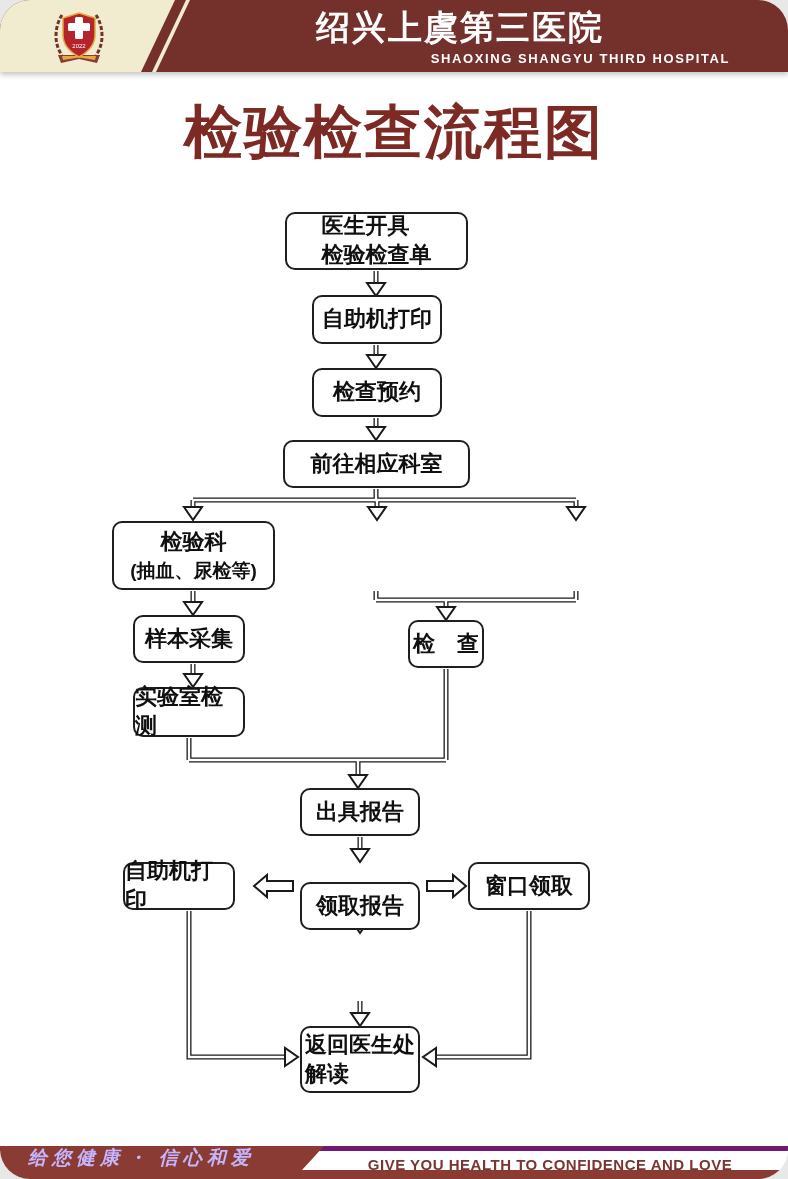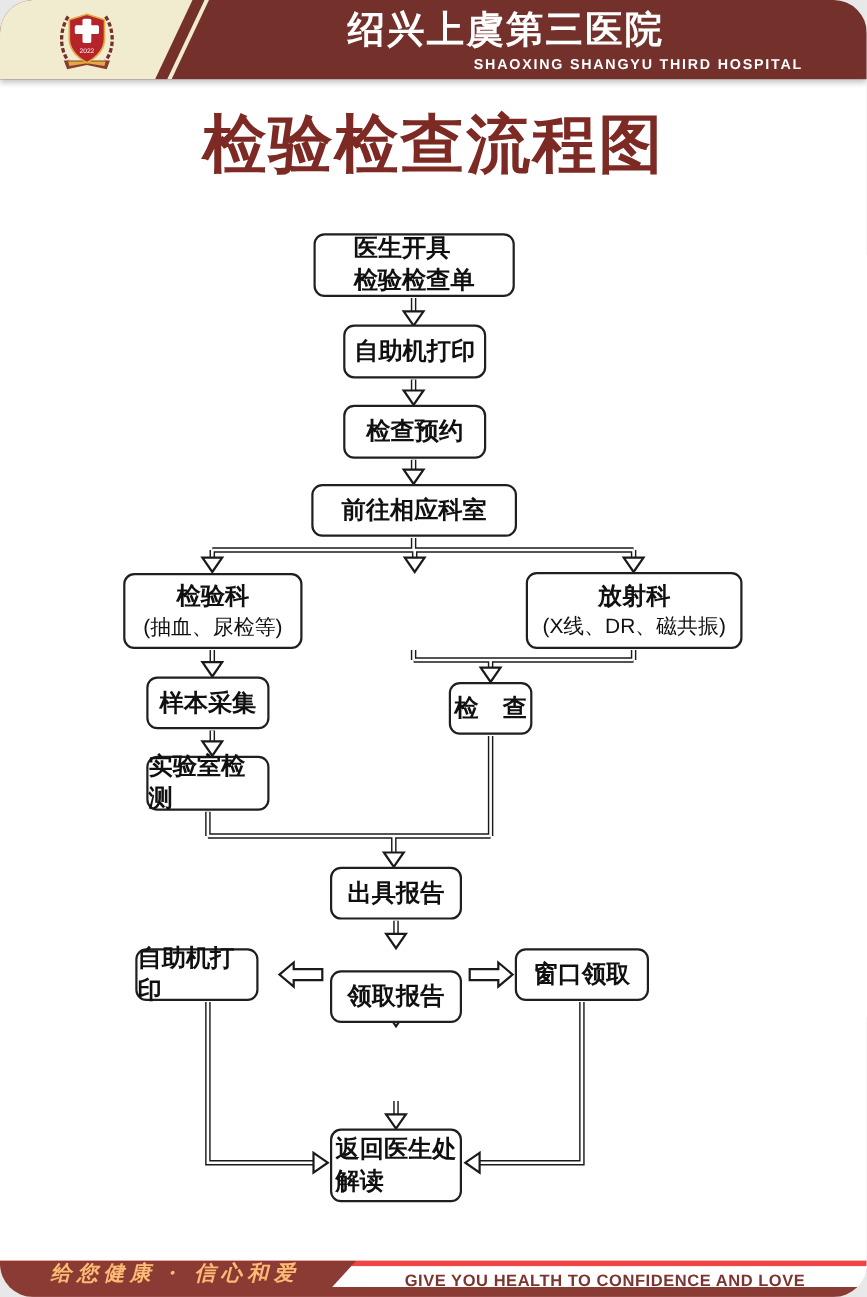--- a/index.html
+++ b/index.html
@@ -26,36 +26,36 @@
   
   .flow{position:absolute;left:0;top:0;width:788px;height:1179px;}
   .connectors{position:absolute;left:0;top:0;}
   .node{
     position:absolute;box-sizing:border-box;background:#ffffff;
     border:2.2px solid #1f1f1f;border-radius:10px;
     display:flex;flex-direction:column;align-items:center;justify-content:center;
     text-align:left;white-space:pre-line;color:#101010;
     font-size:22px;font-weight:600;line-height:1.3;
   }
-  .node .sub{font-size:19px;font-weight:400;line-height:1.25;margin-top:2px;}
+  .node .sub{font-size:19px;font-weight:700;line-height:1.25;margin-top:2px;}
   .c-outer{fill:none;stroke:#1a1a1a;stroke-width:5;}
   .c-inner{fill:none;stroke:#ffffff;stroke-width:2.4;}
   .head{fill:#ffffff;stroke:#1a1a1a;stroke-width:2;}
   .block-arrow{fill:#ffffff;stroke:#1a1a1a;stroke-width:2;}
   
   .footer{position:absolute;left:0;top:1146px;width:788px;height:33px;}
   .footer-band{position:absolute;left:0;top:0;width:788px;height:24px;background:#ffffff;
-      border-top:5px solid #ef4444;box-sizing:border-box;}
+      border-top:5px solid #701a75;box-sizing:border-box;}
   .footer-en{position:absolute;left:320px;top:5px;width:460px;text-align:center;
       color:#7b342f;font-size:15px;font-weight:700;letter-spacing:0.5px;}
   .footer-left{position:absolute;left:0;top:0;width:324px;height:24px;background:#8a3b34;
       clip-path:polygon(0 0,324px 0,302px 24px,0 24px);
       display:flex;align-items:center;}
-  .footer-cn{color:#fdba74;font-size:19px;font-weight:700;font-style:italic;
-      letter-spacing:5px;padding-left:46px;font-family:"DejaVu Serif","Liberation Serif",serif;}
+  .footer-cn{color:#c4b5fd;font-size:19px;font-weight:700;font-style:italic;
+      letter-spacing:5px;padding-left:28px;font-family:"DejaVu Serif","Liberation Serif",serif;}
   .footer-bottom{position:absolute;left:0;top:24px;width:788px;height:9px;background:#8a3b34;}
 </style>
 </head>
 <body>
 
 <div class="page">
 
   <div class="header">
     <div class="header-cream"></div>
     <div class="header-stripe"></div>
@@ -138,24 +138,20 @@
     <div class="node" style="left:312px;top:368px;width:130px;height:49px">检查预约</div>
 
     <div class="node" style="left:283px;top:440px;width:187px;height:48px">前往相应科室</div>
 
     <div class="node" style="left:112px;top:521px;width:163px;height:69px">
       <span>检验科</span>
       <span class="sub">(抽血、尿检等)</span>
     </div>
 
 
-    <div class="node" style="left:478px;top:520px;width:197px;height:70px">
-      <span>放射科</span>
-      <span class="sub">(X线、DR、磁共振)</span>
-    </div>
 
     <div class="node" style="left:133px;top:615px;width:112px;height:48px">样本采集</div>
 
     <div class="node" style="left:408px;top:620px;width:76px;height:48px">检　查</div>
 
     <div class="node" style="left:133px;top:687px;width:112px;height:50px">实验室检测</div>
 
     <div class="node" style="left:300px;top:788px;width:120px;height:48px">出具报告</div>
 
     <div class="node" style="left:123px;top:862px;width:112px;height:48px">自助机打印</div>

